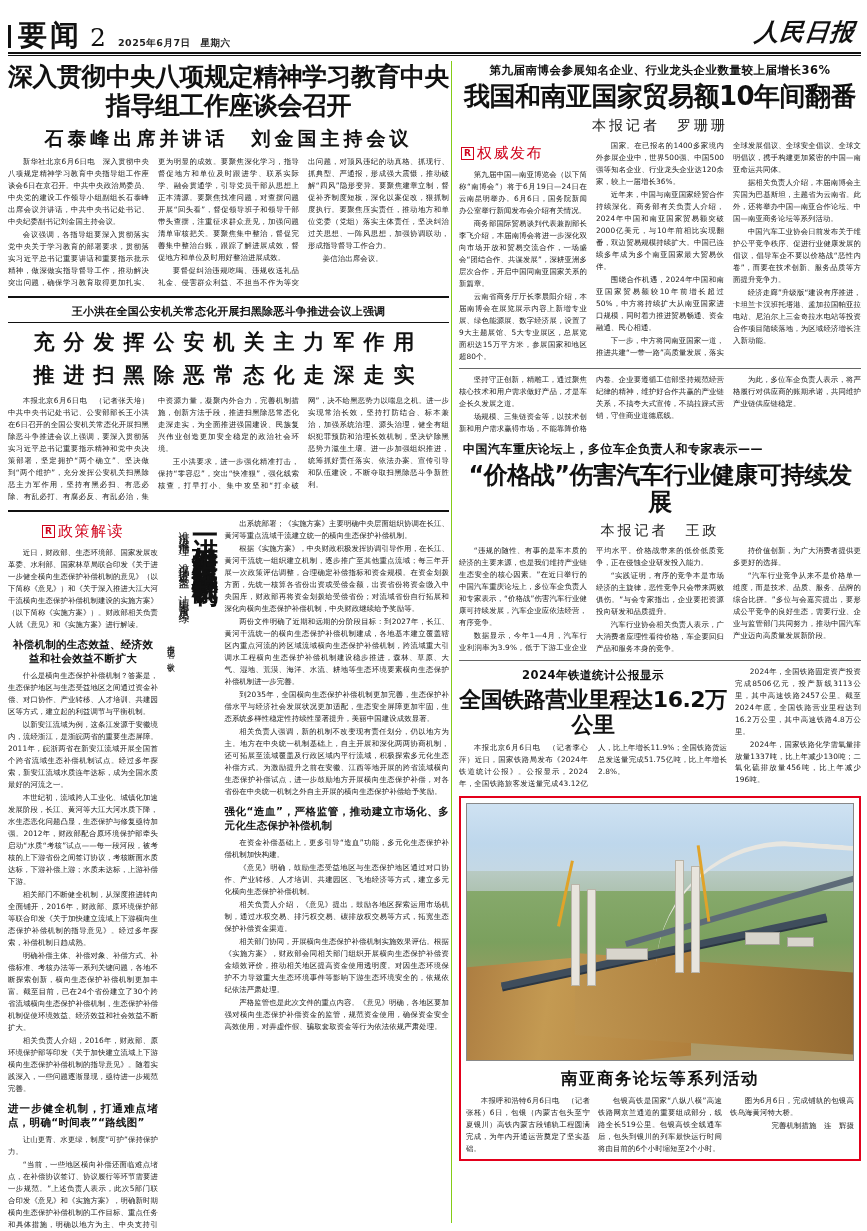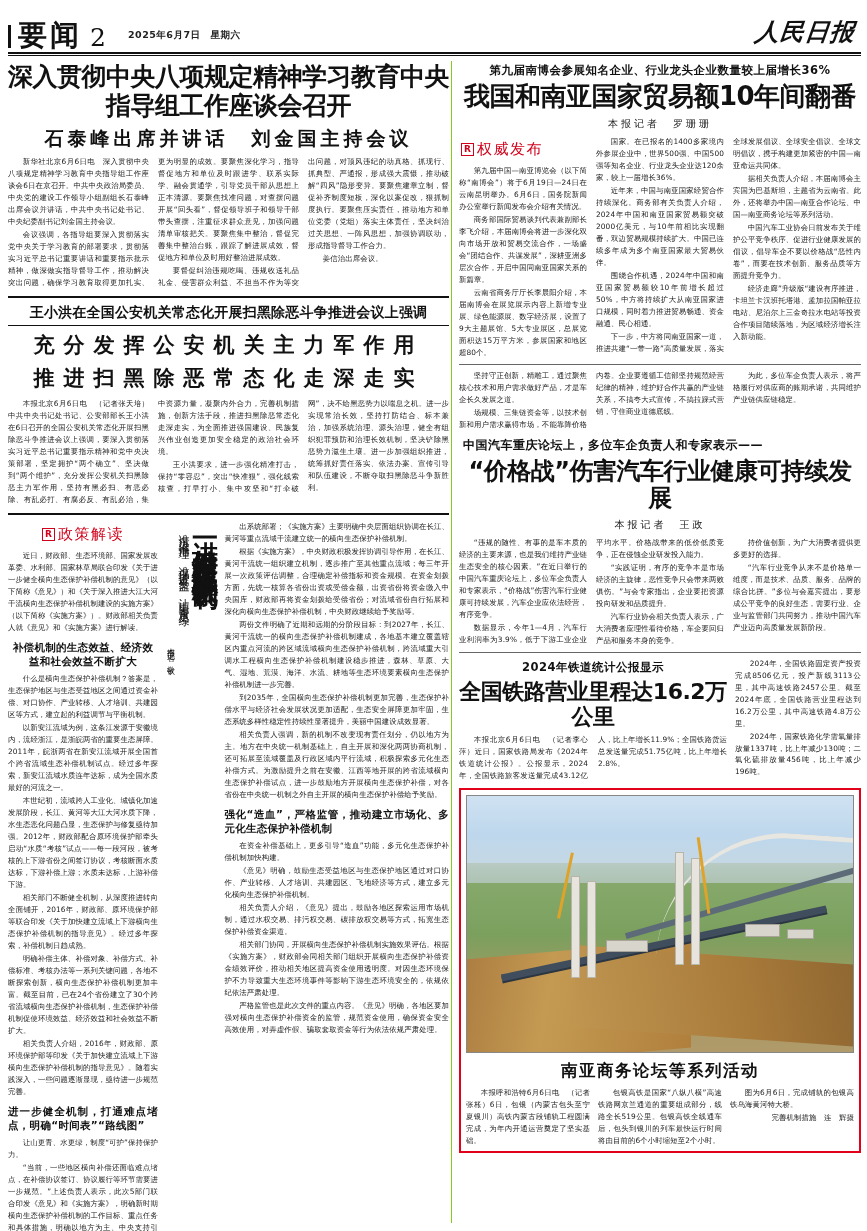--- a/index.html
+++ b/index.html
@@ -11,21 +11,21 @@
     overflow: hidden;
     position: relative;
   }
   
   .masthead {
     height: 52px;
     display: flex; align-items: flex-end;
     padding: 0 6px 2px 8px;
     position: relative;
   }
-  .mh-left { display: flex; align-items: center; gap: 10px; flex: 1; }
+  .mh-left { display: flex; align-items: flex-end; flex: 1; }
   .mh-bracket {
     display: flex; align-items: flex-end; position: relative;
     padding-left: 10px;
   }
   .mh-bracket::before {
     content: ""; position: absolute; left: 0; bottom: 2px; top: 4px;
     width: 3px; background: #111;
     border-radius: 0;
   }
   .mh-section {
@@ -75,26 +75,26 @@
     text-align: center; font-weight: 700;
     font-family: "DejaVu Serif", "Liberation Serif", serif;
     font-size: 19px; letter-spacing: 4px; line-height: 1.3;
     margin: 3px 0 6px;
   }
   .hl-sp {
     text-align: center; font-weight: 700; font-size: 21px;
     letter-spacing: 9px; line-height: 1.5; margin: 1px 0;
   }
   .hl-sub-rule {
-    text-align: center; font-size: 14px; font-weight: 700;
+    text-align: center; font-size: 11px; font-weight: 700;
     letter-spacing: .2px; border-bottom: 1.5px solid #111;
     padding-bottom: 3px; margin: 0 0 4px;
   }
   .byline {
-    text-align: center; font-size: 10px; letter-spacing: 3px;
+    text-align: center; font-size: 14px; letter-spacing: 3px;
     font-family: "DejaVu Serif", "Liberation Serif", serif;
     margin: 3px 0 5px; color: #222;
   }
 
   
   .cols2 { column-count: 2; column-gap: 10px; column-rule: none; }
   .cols3 { column-count: 3; column-gap: 9px; }
   .bt {
     font-size: 7.4px; line-height: 1.62; text-align: justify;
     color: #1a1a1a; text-justify: inter-character;

